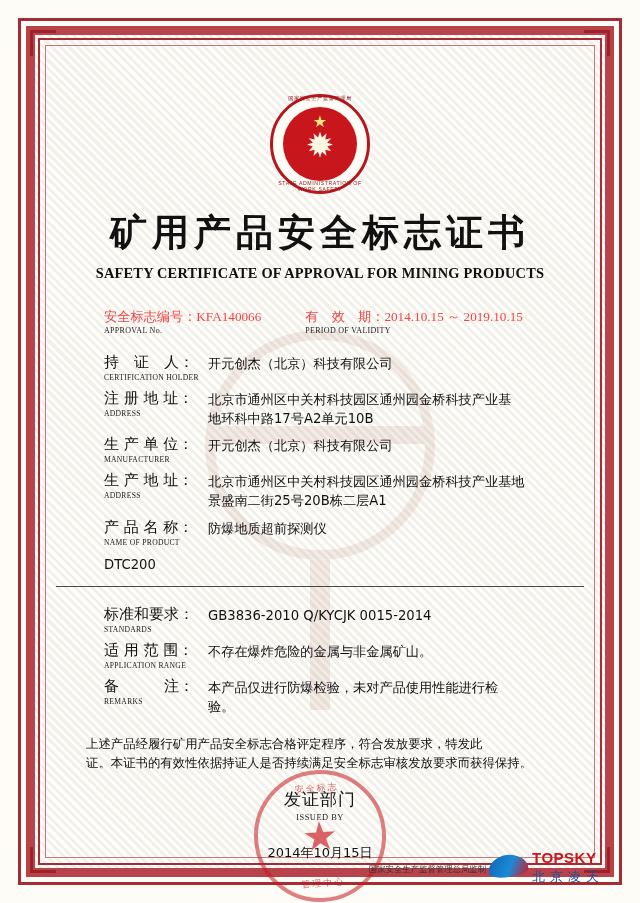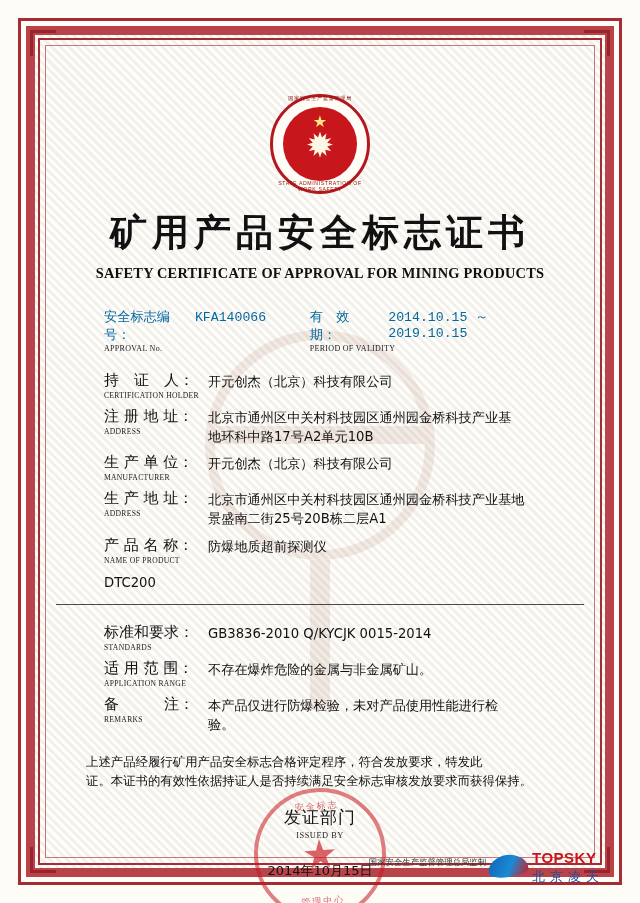--- a/index.html
+++ b/index.html
@@ -141,23 +141,23 @@
   .approval-row {
     margin: 26px 0 0;
     display: flex;
     align-items: flex-start;
     padding-left: 48px;
     padding-right: 10px;
   }
   .ap-block { display: flex; flex-direction: column; }
   .ap-line  { display: flex; align-items: baseline; }
   .cn {
-    font-family: Liberation Mono, monospace;
+    font-family: Liberation Serif, serif;
     font-size: 13.2px;
-    color: #0369a1;
+    color: #ef4444;
   }
   .en {
     font-family: "Liberation Serif", serif;
     font-size: 8px;
     letter-spacing: .3px;
     color: #222;
     margin-top: 0;
   }
   .approval-row .spacer { width: 44px; }
 
@@ -277,21 +277,21 @@
   .seal-bottom { bottom: 8px; }
 
   
   .footer {
     position: absolute;
     left: 0; right: 0; bottom: 6px;
     height: 58px;
   }
   .footer-note {
     position: absolute;
-    right: 154px; bottom: 29px;
+    right: 154px; bottom: 22px;
     font-family: "DejaVu Sans", sans-serif;
     font-size: 8.4px;
     color: #333;
   }
   .logo {
     position: absolute;
     right: 4px; bottom: 4px;
     width: 148px; height: 44px;
   }
   .logo-mark {

